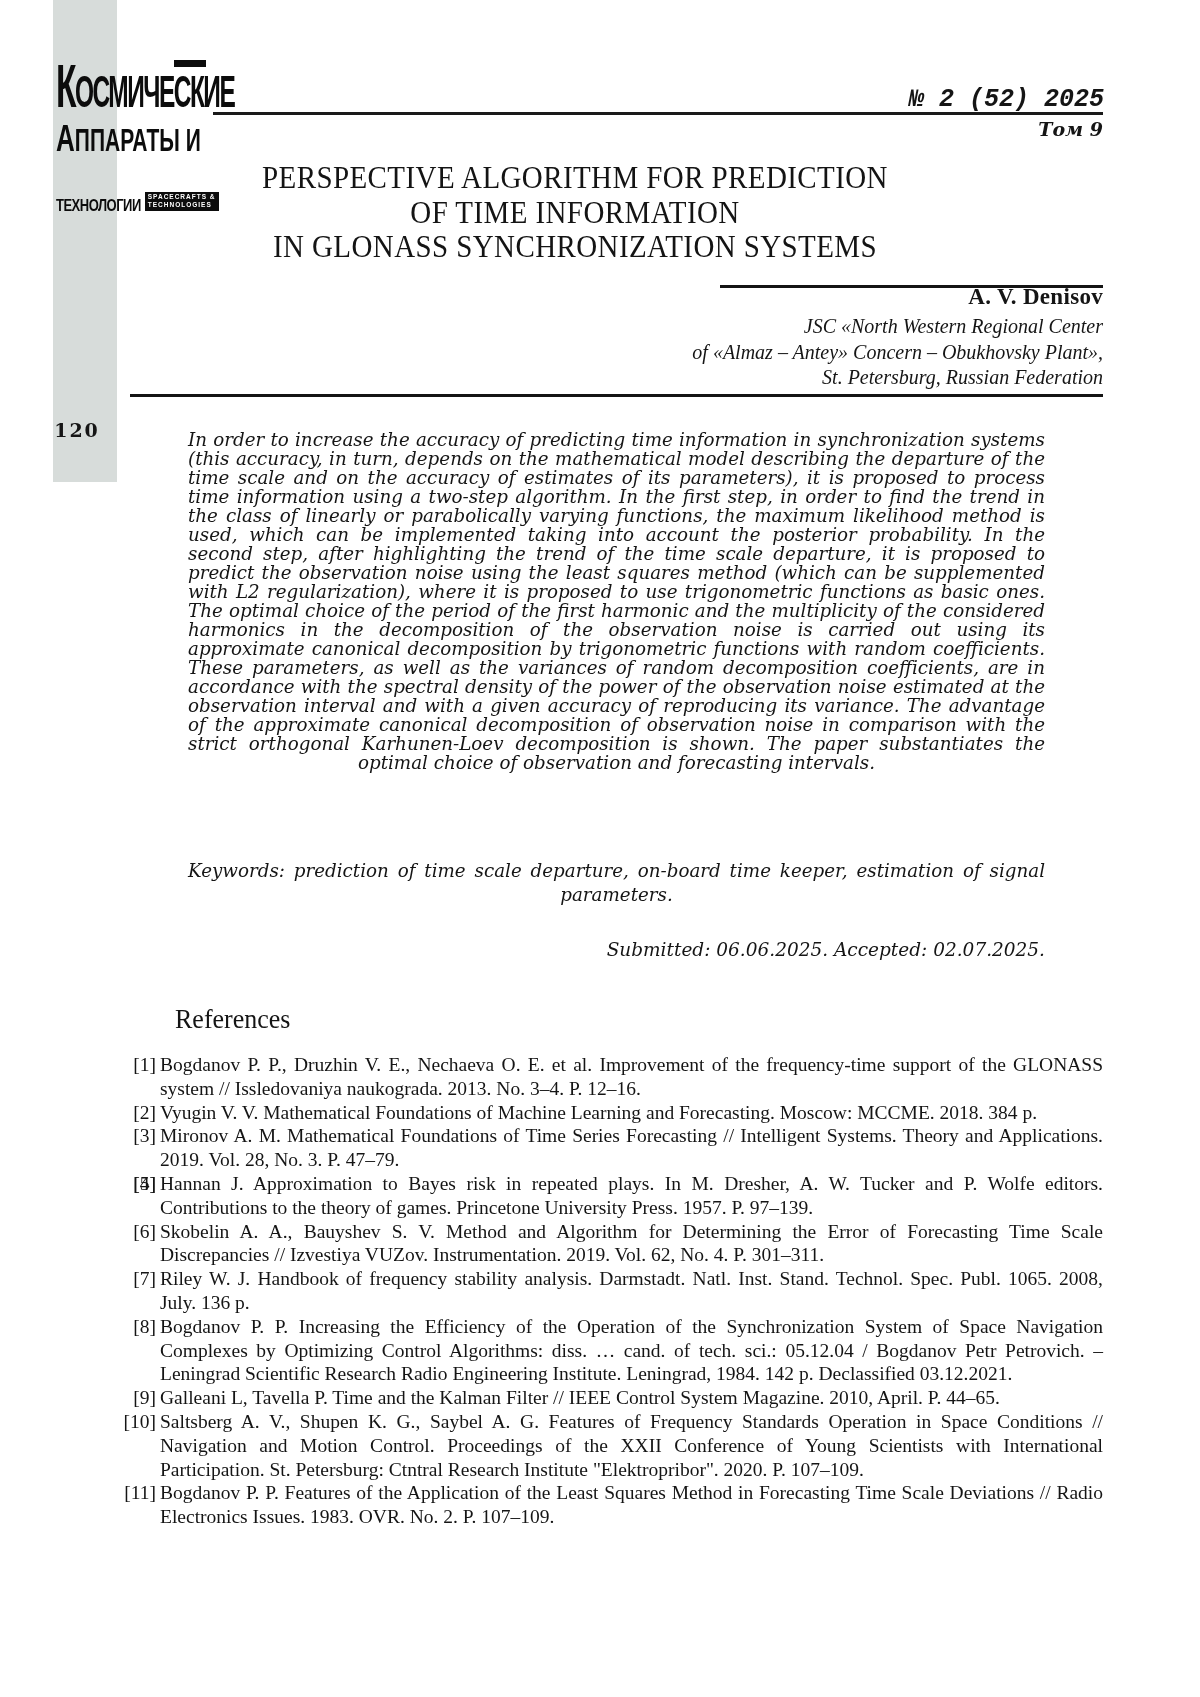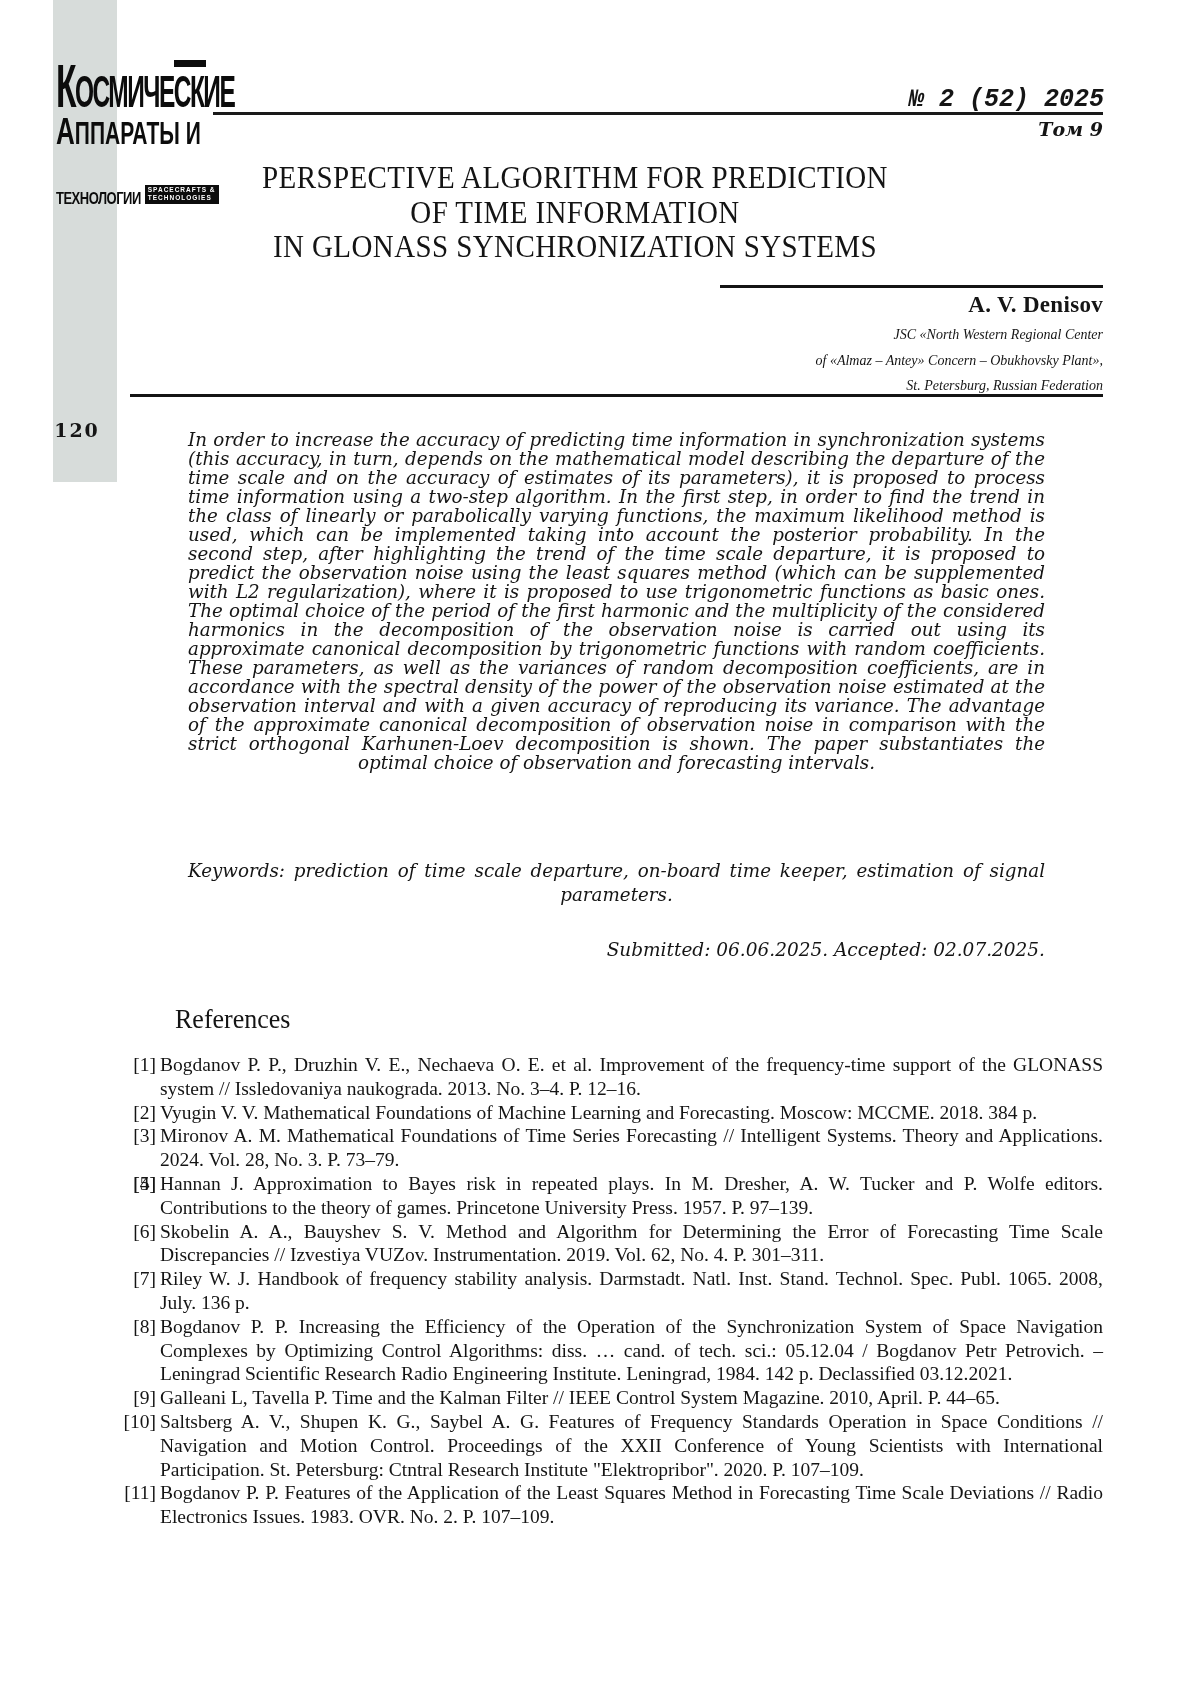--- a/index.html
+++ b/index.html
@@ -32,21 +32,21 @@
   
   .logo{position:absolute; left:56px; top:55px; width:160px; color:#0c0c0c;}
   .logo-l1{height:46px; white-space:nowrap;}
   .logo-l1 .txt{
     display:inline-block;
     font-family:"Liberation Sans", sans-serif;
     font-weight:800; font-size:24px; letter-spacing:-1.5px;
     transform:scale(1.02,1.85); transform-origin:left top; line-height:1;
   }
   .logo-l1 .cap{font-size:33px;}
-  .logo-l2{height:30px; margin-top:11px; white-space:nowrap;}
+  .logo-l2{height:30px; margin-top:18px; white-space:nowrap;}
   .logo-l2 .txt{
     display:inline-block;
     font-family:"Liberation Sans", sans-serif;
     font-weight:800; font-size:21px; letter-spacing:0px;
     transform:scale(1.0,1.45); transform-origin:left top; line-height:1;
   }
   .logo-l2 .cap{font-size:26px;}
   .logo-l3{display:flex; align-items:flex-end; gap:4px;margin-top:43px;}
   .logo-l3 .txt{
     display:inline-block;
@@ -83,23 +83,23 @@
     position:absolute; left:145px; top:160px; width:860px;
     text-align:center;
     font-family:"Liberation Serif", serif;
     font-size:29px; line-height:31.5px; letter-spacing:0.4px;
     transform:scaleY(1.1); transform-origin:center top;
     color:#141414;
   }
 
   
   .author-rule{position:absolute; left:720px; top:285px; width:383px; height:3px; background:#141414;}
-  .author-block{position:absolute; right:97px; top:292px; width:620px; text-align:right;}
+  .author-block{position:absolute; right:97px; top:284px; width:620px; text-align:right;}
   .author-name{font-size:23px; font-weight:700; letter-spacing:0.3px;}
-  .affiliation{margin-top:4px; font-style:italic; font-size:14px; line-height:25.5px;}
+  .affiliation{margin-top:4px; font-style:italic; font-size:20px; line-height:25.5px;}
 
   .main-rule{position:absolute; left:130px; top:394px; width:973px; height:3px; background:#141414;}
 
   
   .abstract{
     position:absolute; left:188px; top:430px; width:857px;
     font-family:"DejaVu Serif", serif; font-style:italic;
     font-size:18.3px; line-height:19px;
     text-align:justify; text-align-last:center;
   }
@@ -178,21 +178,21 @@
 
   <div class="keywords">Keywords: prediction of time scale departure, on-board time keeper, estimation of signal parameters.</div>
 
   <div class="dates">Submitted: 06.06.2025. Accepted: 02.07.2025.</div>
 
   <div class="ref-heading">References</div>
 
   <ul class="ref-list">
       <li class="ref-item"><span class="ref-num">[1]</span><span>Bogdanov P. P., Druzhin V. E., Nechaeva O. E. et al. Improvement of the frequency-time support of the GLONASS system // Issledovaniya naukograda. 2013. No. 3–4. P. 12–16.</span></li>
       <li class="ref-item"><span class="ref-num">[2]</span><span>Vyugin V. V. Mathematical Foundations of Machine Learning and Forecasting. Moscow: MCCME. 2018. 384 p.</span></li>
-      <li class="ref-item"><span class="ref-num">[3]</span><span>Mironov A. M. Mathematical Foundations of Time Series Forecasting // Intelligent Systems. Theory and Applications. 2024. Vol. 28, No. 3. P. 73–79.</span></li>
+      <li class="ref-item"><span class="ref-num">[3]</span><span>Mironov A. M. Mathematical Foundations of Time Series Forecasting // Intelligent Systems. Theory and Applications. 2019. Vol. 28, No. 3. P. 47–79.</span></li>
       <li class="ref-item"><span class="ref-num">[4]</span></li>
       <li class="ref-item"><span class="ref-num">[5]</span><span>Hannan J. Approximation to Bayes risk in repeated plays. In M. Dresher, A. W. Tucker and P. Wolfe editors. Contributions to the theory of games. Princetone University Press. 1957. P. 97–139.</span></li>
       <li class="ref-item"><span class="ref-num">[6]</span><span>Skobelin A. A., Bauyshev S. V. Method and Algorithm for Determining the Error of Forecasting Time Scale Discrepancies // Izvestiya VUZov. Instrumentation. 2019. Vol. 62, No. 4. P. 301–311.</span></li>
       <li class="ref-item"><span class="ref-num">[7]</span><span>Riley W. J. Handbook of frequency stability analysis. Darmstadt. Natl. Inst. Stand. Technol. Spec. Publ. 1065. 2008, July. 136 p.</span></li>
       <li class="ref-item"><span class="ref-num">[8]</span><span>Bogdanov P. P. Increasing the Efficiency of the Operation of the Synchronization System of Space Navigation Complexes by Optimizing Control Algorithms: diss. … cand. of tech. sci.: 05.12.04 / Bogdanov Petr Petrovich. – Leningrad Scientific Research Radio Engineering Institute. Leningrad, 1984. 142 p. Declassified 03.12.2021.</span></li>
       <li class="ref-item"><span class="ref-num">[9]</span><span>Galleani L, Tavella P. Time and the Kalman Filter // IEEE Control System Magazine. 2010, April. P. 44–65.</span></li>
       <li class="ref-item"><span class="ref-num">[10]</span><span>Saltsberg A. V., Shupen K. G., Saybel A. G. Features of Frequency Standards Operation in Space Conditions // Navigation and Motion Control. Proceedings of the XXII Conference of Young Scientists with International Participation. St. Petersburg: Ctntral Research Institute "Elektropribor". 2020. P. 107–109.</span></li>
       <li class="ref-item"><span class="ref-num">[11]</span><span>Bogdanov P. P. Features of the Application of the Least Squares Method in Forecasting Time Scale Deviations // Radio Electronics Issues. 1983. OVR. No. 2. P. 107–109.</span></li>
     </ul>
 

